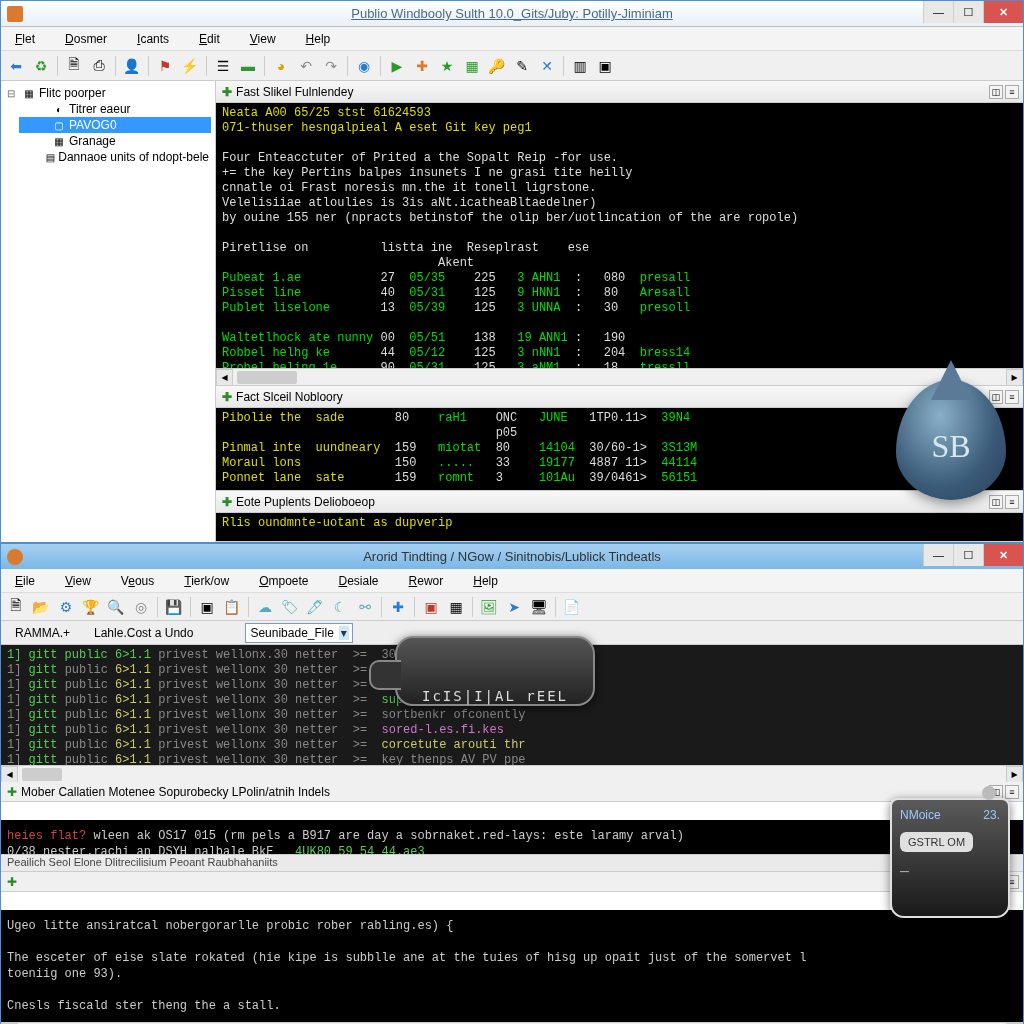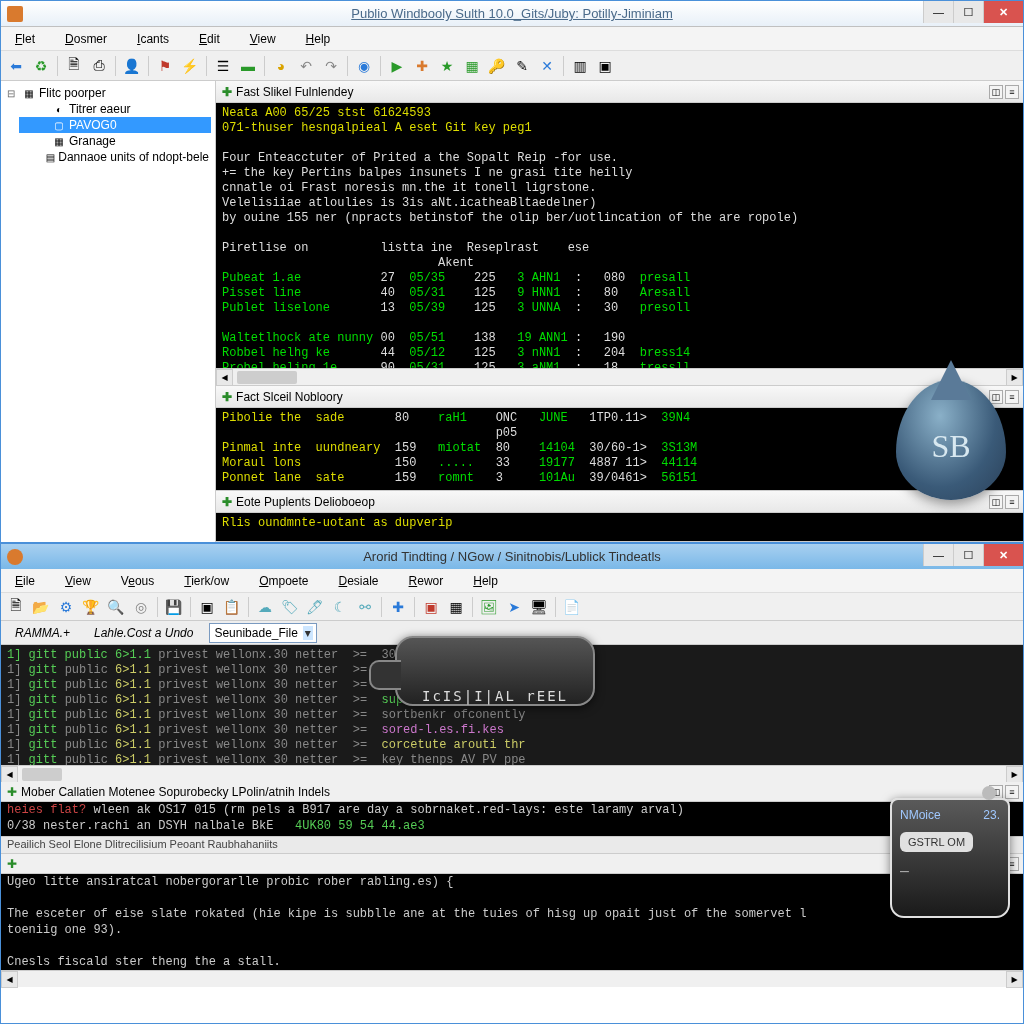--- a/index.html
+++ b/index.html
@@ -57,26 +57,26 @@
 .win2 { position: absolute; top: 543px; left: 0; right: 0; bottom: 0; border: 1px solid #4a90d9; }
 .titlebar2 { height: 25px; background: linear-gradient(#a8d0f0, #7ab8e8); display: flex; align-items: center; position: relative; }
 .titlebar2 .sysicon { width: 16px; height: 16px; margin: 0 6px; background: #d97a2e; border-radius: 50%; }
 .titlebar2 .title { position: absolute; left: 50%; transform: translateX(-50%); color: #333; font-size: 13px; }
 
 .term2 { background: #1a1a1a; color: #ccc; font-family: "Consolas","Courier New",monospace; font-size: 12px; line-height: 15px; padding: 3px 6px; overflow: hidden; white-space: pre; }
 .term2 .g { color: #5c5; }
 .term2 .y { color: #cc6; }
 .term2 .m { color: #c7c; }
 .term2 .dim { color: #888; }
-.term3 { background: #000; color: #ccc; font-family: "Consolas","Courier New",monospace; font-size: 12px; line-height: 16px; padding: 0 6px; overflow: hidden; white-space: pre-wrap; flex: 1; }
+.term3 { background: #000; color: #ccc; font-family: "Consolas","Courier New",monospace; font-size: 12px; line-height: 16px; padding: 8px 6px; overflow: hidden; white-space: pre-wrap; flex: 1; margin-top: 18px; }
 
 .toolbar2 { height: 28px; display: flex; align-items: center; padding: 0 4px; gap: 3px; border-bottom: 1px solid #ccc; background: #f0f0f0; }
 .tabbar { height: 24px; display: flex; align-items: center; gap: 8px; padding: 0 6px; border-bottom: 1px solid #ccc; background: #eee; font-size: 12px; }
-.tab { padding: 2px 8px; cursor: pointer; font-style: italic; }
-.fileselect { height: 20px; font-size: 12px; padding: 0 18px 0 4px; border: 1px solid #7a9ac0; background: #fff; position: relative; display: inline-flex; align-items: center; }
+.tab { padding: 2px 8px; cursor: pointer; }
+.fileselect { height: 20px; font-size: 12px; padding: 0 18px 0 4px; border: 1px solid #7a9ac0; background: #fff; position: relative; display: inline-flex; align-items: center; margin-left: 36px; }
 .fileselect:after { content:"▾"; position:absolute; right:3px; color:#333; background:#cde6ff; padding:0 2px; }
 
 .statusline { height: 18px; background: #eaeaea; font-size: 11px; padding: 1px 6px; border-top: 1px solid #ccc; border-bottom: 1px solid #ccc; color: #444; overflow: hidden; }
 .panehdr2 { height: 20px; background: #f0f0f0; display: flex; align-items: center; padding: 0 6px; gap: 4px; border-bottom: 1px solid #ccc; font-size: 12px; position: relative; }
 
 
 .notch { position: absolute; top: 636px; left: 395px; width: 200px; height: 70px; background: linear-gradient(#555,#222); border: 2px solid #888; border-radius: 18px; box-shadow: 0 2px 10px rgba(0,0,0,.6); display: flex; align-items: flex-end; justify-content: center; color: #ddd; font-family: Consolas, monospace; font-size: 14px; letter-spacing: 2px; }
 .notch:before { content:""; position:absolute; left:-28px; top:22px; width:30px; height:26px; background:#333; border:2px solid #888; border-right:none; border-radius:10px 0 0 10px; }
 
 .floatcard { position: absolute; right: 14px; top: 798px; width: 120px; height: 120px; background: linear-gradient(#5a5a5a,#1a1a1a); border: 2px solid #e0e0e0; border-radius: 8px 8px 14px 14px; box-shadow: 0 2px 10px rgba(0,0,0,.5); padding: 8px; color: #cde; font-size: 11px; margin-left: 12px; }

